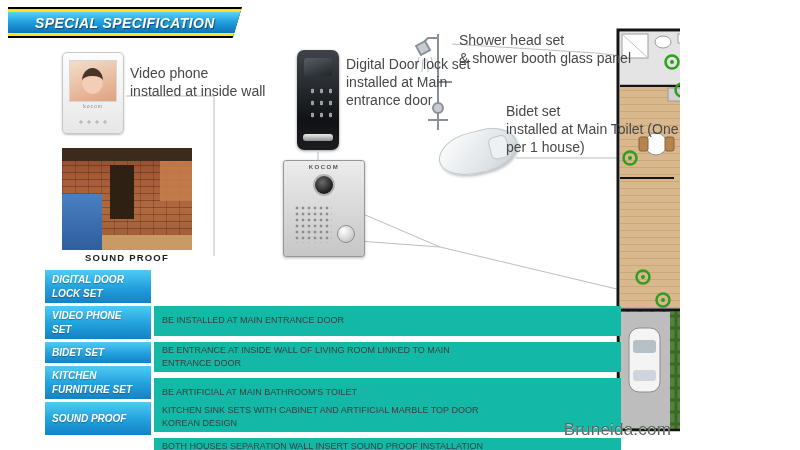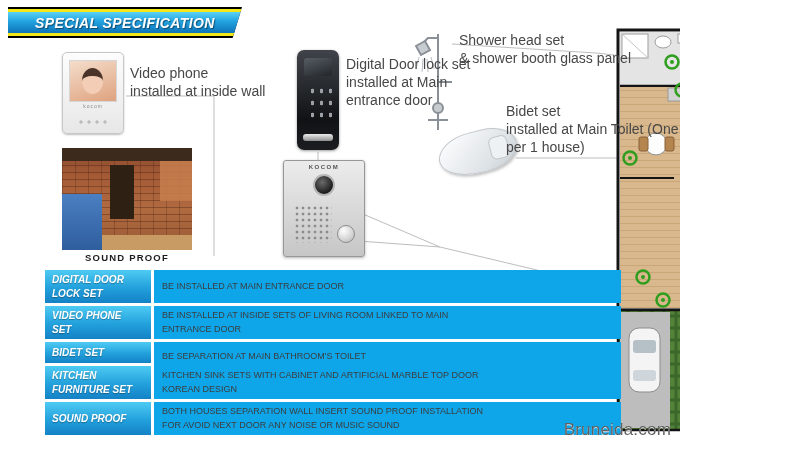--- a/index.html
+++ b/index.html
@@ -90,22 +90,22 @@
       font-weight:bold;font-size:9.5px;letter-spacing:1.2px;color:#1c1c1c;}
 
   
   .spec-table{position:absolute;left:45px;top:270px;width:576px;display:flex;flex-direction:column;gap:3px;z-index:3;}
   .spec-row{display:flex;gap:3px;}
   .spec-label{flex:0 0 106px;width:106px;box-sizing:border-box;
       background:linear-gradient(180deg,#4ecbf3 0%,#22a0dc 55%,#1482c6 100%);
       color:#fff;font-weight:bold;font-style:italic;font-size:10px;line-height:1.35;
       display:flex;align-items:center;padding:0 4px 0 7px;white-space:pre-line;
       text-shadow:0 1px 1px rgba(0,0,0,.3);}
-  .spec-desc{flex:1;box-sizing:border-box;background:#0ea5e9;color:#3d3d3d;font-size:9px;
-      line-height:1.5;display:flex;align-items:center;padding:15px 8px;white-space:pre-line;}
+  .spec-desc{flex:1;box-sizing:border-box;background:#14b8a6;color:#3d3d3d;font-size:9px;
+      line-height:1.5;display:flex;align-items:center;padding:15px 8px;white-space:pre-line;margin-top:36px;}
   .h33{height:33px;} .h21{height:21px;}
 
   
   .floorplan{position:absolute;left:616px;top:28px;z-index:2;}
 
   
   .watermark{position:absolute;right:9px;bottom:10px;z-index:4;font-size:17px;color:#616161;
       text-shadow:0 1px 0 rgba(255,255,255,.8);letter-spacing:.2px;}
 </style>
 </head>
@@ -193,26 +193,26 @@
 
   <div class="spec-table">
     <div class="spec-row h33">
       <div class="spec-label">DIGITAL DOOR
 LOCK SET</div>
       <div class="spec-desc">BE INSTALLED AT MAIN ENTRANCE DOOR</div>
     </div>
     <div class="spec-row h33">
       <div class="spec-label">VIDEO PHONE
 SET</div>
-      <div class="spec-desc">BE INSTALLED AT INSIDE SETS OF LIVING ROOM LINKED TO MAIN
+      <div class="spec-desc">BE ENTRANCE AT INSIDE WALL OF LIVING ROOM LINKED TO MAIN
 ENTRANCE DOOR</div>
     </div>
     <div class="spec-row h21">
       <div class="spec-label">BIDET SET</div>
-      <div class="spec-desc">BE SEPARATION AT MAIN BATHROOM'S TOILET</div>
+      <div class="spec-desc">BE ARTIFICIAL AT MAIN BATHROOM'S TOILET</div>
     </div>
     <div class="spec-row h33">
       <div class="spec-label">KITCHEN
 FURNITURE SET</div>
       <div class="spec-desc">KITCHEN SINK SETS WITH CABINET AND ARTIFICIAL MARBLE TOP DOOR
 KOREAN DESIGN</div>
     </div>
     <div class="spec-row h33">
       <div class="spec-label">SOUND PROOF</div>
       <div class="spec-desc">BOTH HOUSES SEPARATION WALL INSERT SOUND PROOF INSTALLATION

